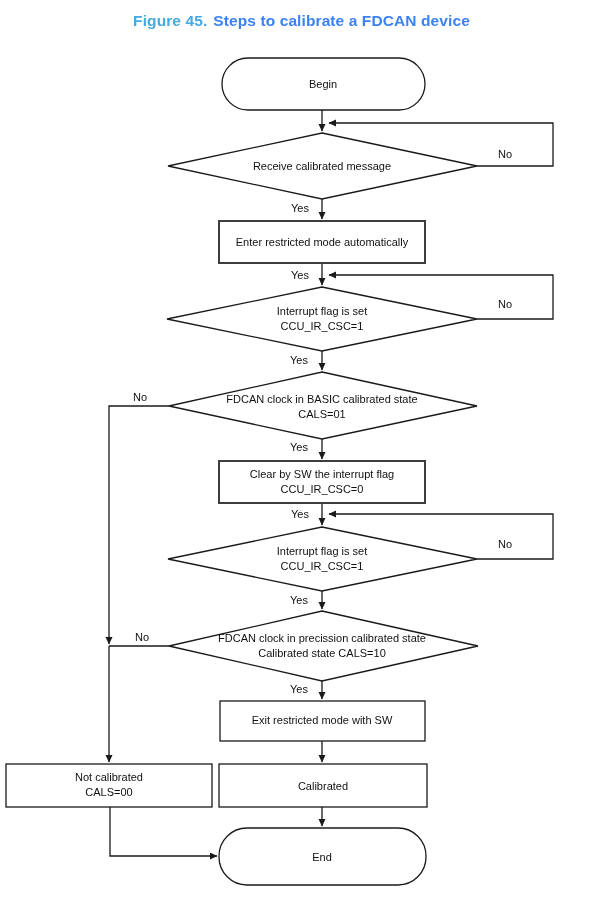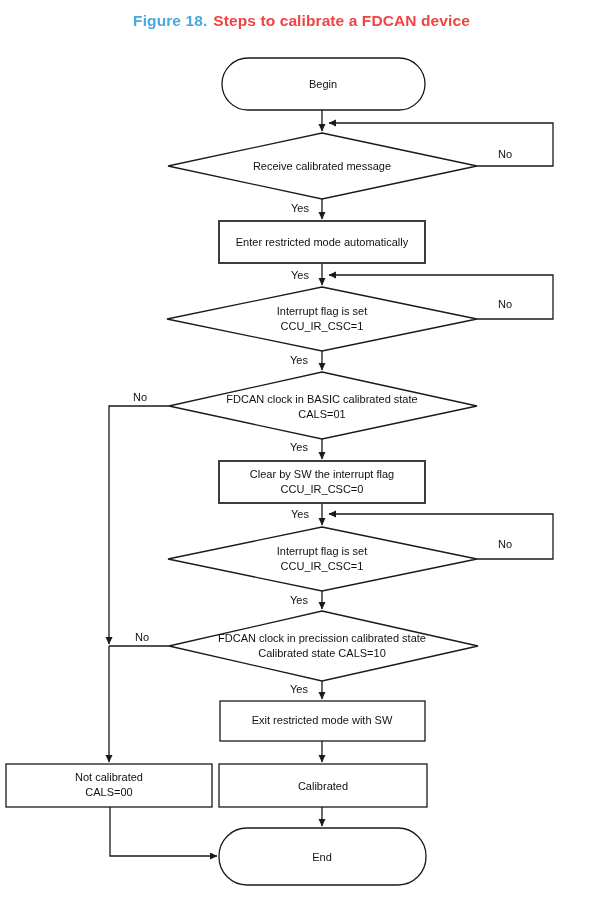--- a/index.html
+++ b/index.html
@@ -20,21 +20,21 @@
     top: 12px;
     left: 0;
     width: 603px;
     text-align: center;
     font-size: 15.5px;
     font-weight: bold;
     letter-spacing: 0.1px;
     white-space: nowrap;
   }
   #figure-title .prefix { color: #44aadf; margin-right: 6px; }
-  #figure-title .main   { color: #ef4444; }
+  #figure-title .main   { color: #3b82f6; }
 
   svg { position: absolute; top: 0; left: 0; }
 
   .shape {
     fill: #ffffff;
     stroke: #1a1a1a;
     stroke-width: 1.3;
   }
   .shape.thick {
     stroke: #3d3d3d;
@@ -57,21 +57,21 @@
     fill: #111111;
     text-anchor: middle;
   }
 </style>
 </head>
 <body>
 
 <div id="page">
 
   <div id="figure-title">
-    <span class="prefix">Figure 18.</span><span class="main">Steps to calibrate a FDCAN device</span>
+    <span class="prefix">Figure 45.</span><span class="main">Steps to calibrate a FDCAN device</span>
   </div>
 
   <svg width="603" height="910" viewBox="0 0 603 910">
     <defs>
       <marker id="arr" markerWidth="9" markerHeight="8" refX="7" refY="3.5" orient="auto" markerUnits="userSpaceOnUse">
         <path d="M0,0 L7.5,3.5 L0,7 z" fill="#1a1a1a"></path>
       </marker>
     </defs>
 
     <line class="edge" x1="322" y1="110" x2="322" y2="131" marker-end="url(#arr)"></line>

